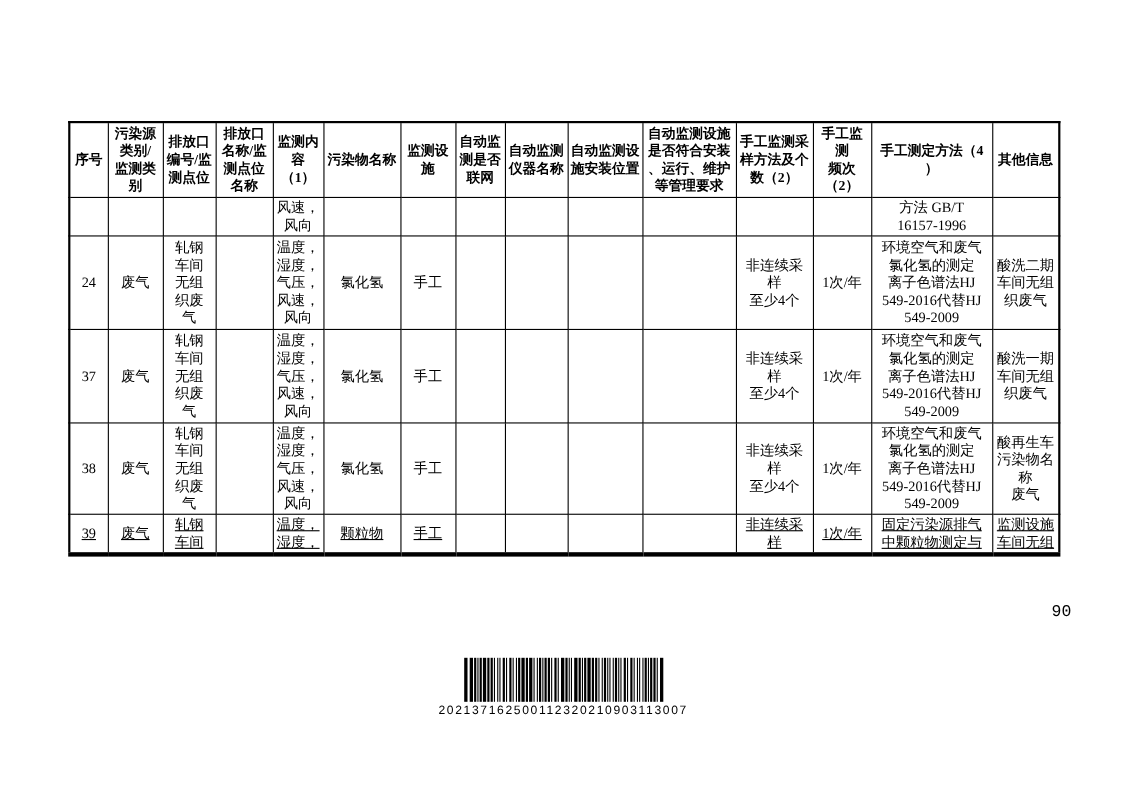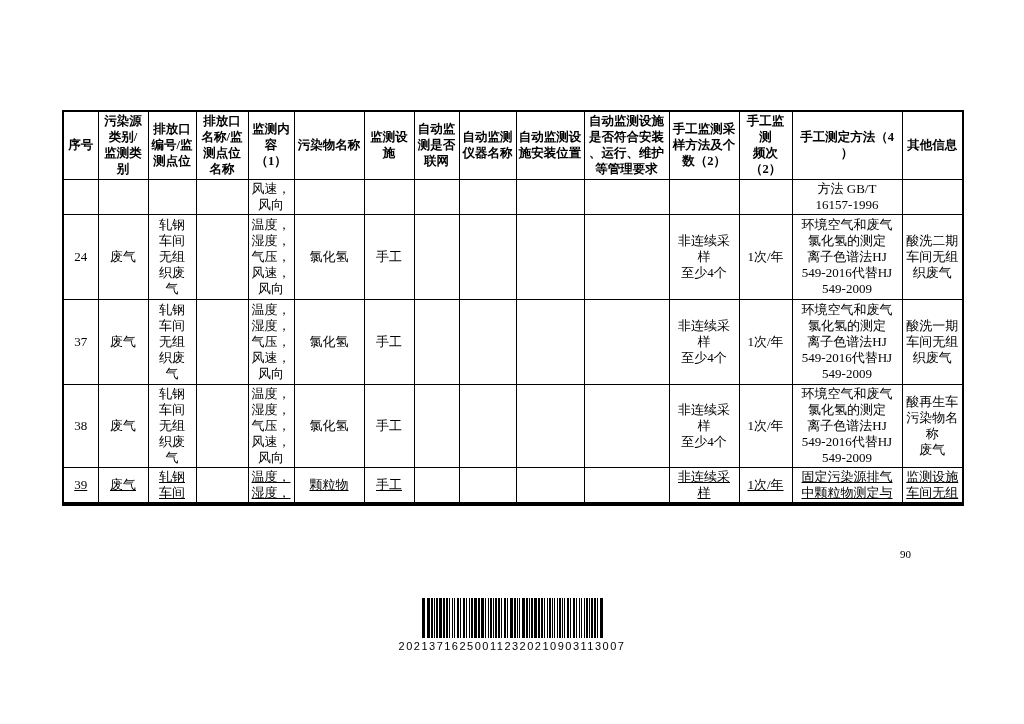--- a/index.html
+++ b/index.html
@@ -47,23 +47,24 @@
     font-weight: 600;
   }
   table.monitoring td {
     font-size: 13px;
   }
   table.monitoring tr.last-row td {
     border-bottom: 4px solid #000;
   }
   .page-number {
     position: absolute;
-    left: 900px;
+    left: 956px;
     top: 548px;
-    font-size: 11px;
+    font-size: 15px;
+    font-family: Liberation Mono, monospace;
   }
   .barcode-block {
     position: absolute;
     left: 0;
     top: 598px;
     width: 1024px;
     display: flex;
     flex-direction: column;
     align-items: center;
   }

